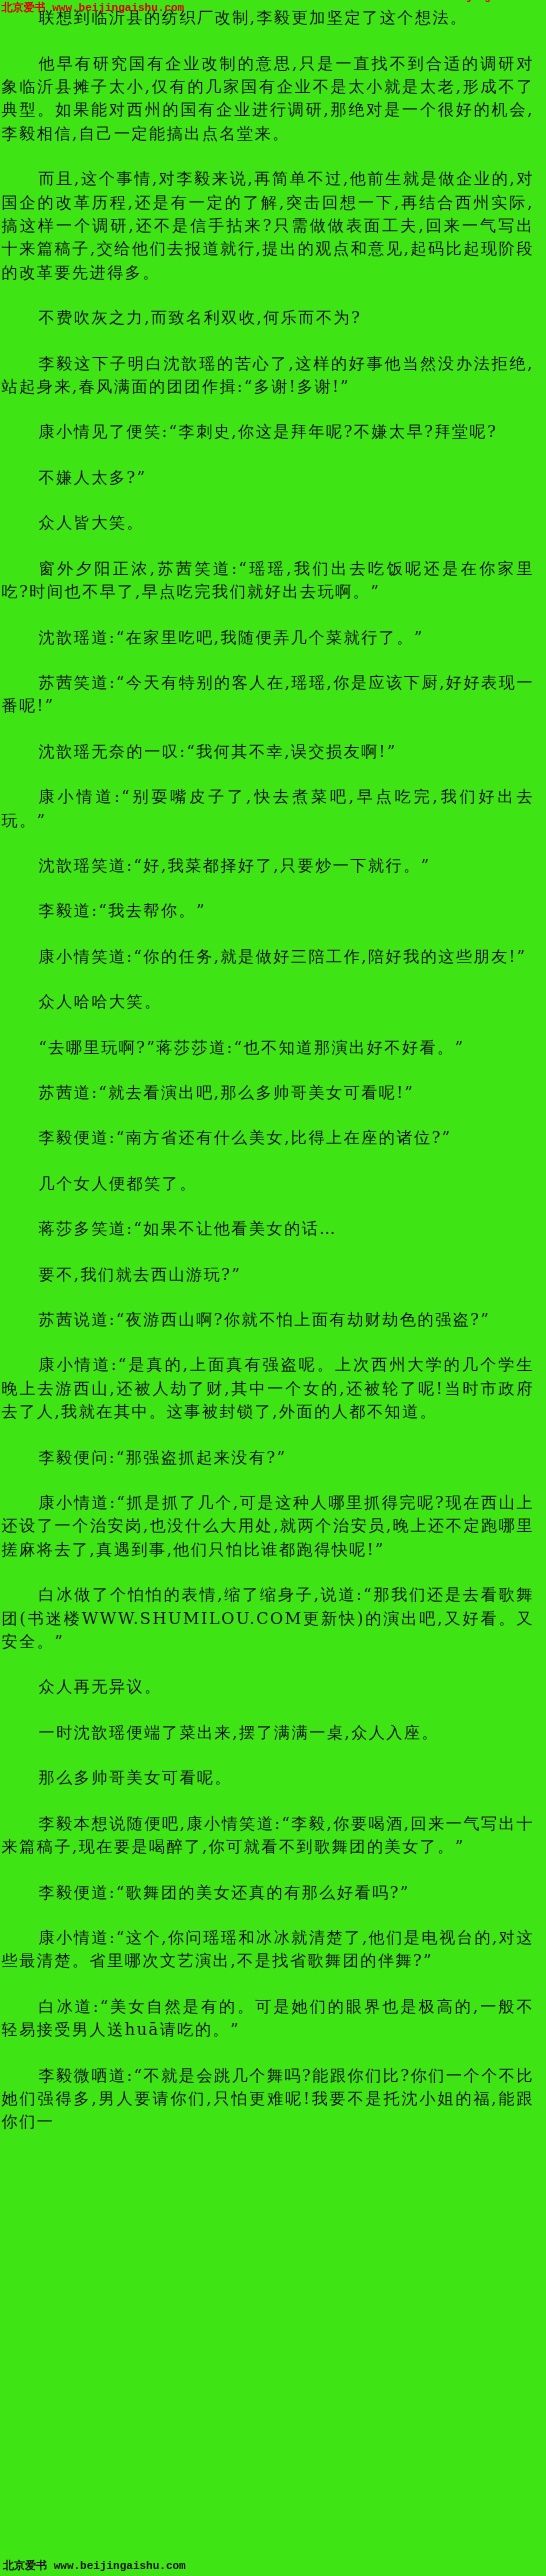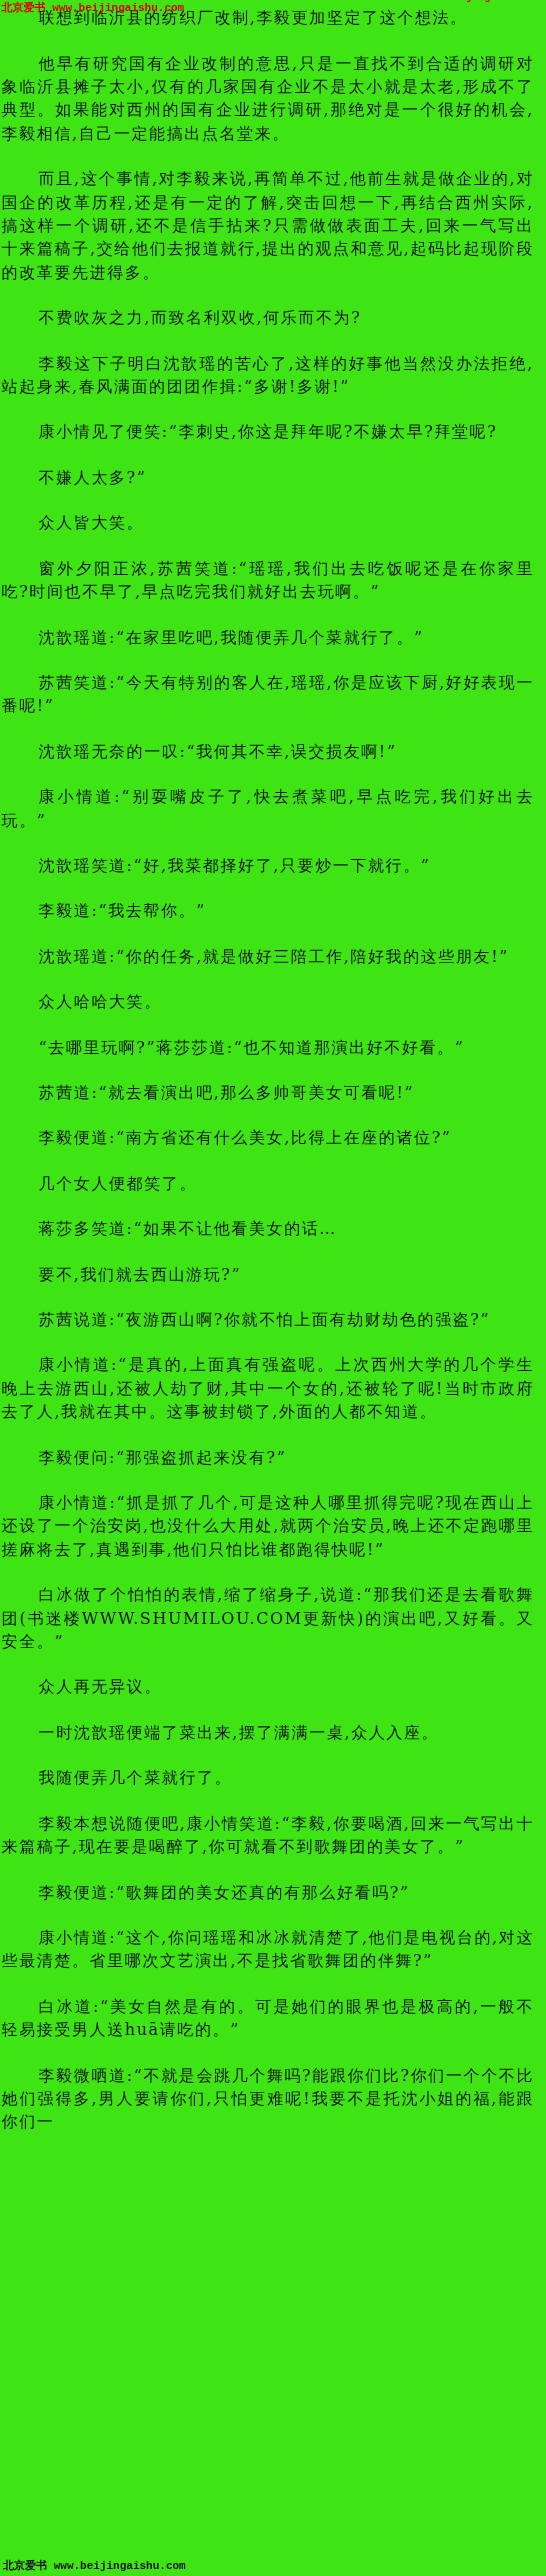--- a/index.html
+++ b/index.html
@@ -73,36 +73,36 @@
     <p>康小情见了便笑:“李刺史,你这是拜年呢?不嫌太早?拜堂呢?</p>
     <p>不嫌人太多?”</p>
     <p>众人皆大笑。</p>
     <p>窗外夕阳正浓,苏茜笑道:“瑶瑶,我们出去吃饭呢还是在你家里吃?时间也不早了,早点吃完我们就好出去玩啊。”</p>
     <p>沈歆瑶道:“在家里吃吧,我随便弄几个菜就行了。”</p>
     <p>苏茜笑道:“今天有特别的客人在,瑶瑶,你是应该下厨,好好表现一番呢!”</p>
     <p>沈歆瑶无奈的一叹:“我何其不幸,误交损友啊!”</p>
     <p>康小情道:“别耍嘴皮子了,快去煮菜吧,早点吃完,我们好出去玩。”</p>
     <p>沈歆瑶笑道:“好,我菜都择好了,只要炒一下就行。”</p>
     <p>李毅道:“我去帮你。”</p>
-    <p>沈歆瑶道:“你的任务,就是做好三陪工作,陪好我的这些朋友!”</p>
+    <p>康小情笑道:“你的任务,就是做好三陪工作,陪好我的这些朋友!”</p>
     <p>众人哈哈大笑。</p>
     <p>“去哪里玩啊?”蒋莎莎道:“也不知道那演出好不好看。”</p>
     <p>苏茜道:“就去看演出吧,那么多帅哥美女可看呢!”</p>
     <p>李毅便道:“南方省还有什么美女,比得上在座的诸位?”</p>
     <p>几个女人便都笑了。</p>
     <p>蒋莎多笑道:“如果不让他看美女的话…</p>
     <p>要不,我们就去西山游玩?”</p>
     <p>苏茜说道:“夜游西山啊?你就不怕上面有劫财劫色的强盗?”</p>
     <p>康小情道:“是真的,上面真有强盗呢。上次西州大学的几个学生晚上去游西山,还被人劫了财,其中一个女的,还被轮了呢!当时市政府去了人,我就在其中。这事被封锁了,外面的人都不知道。</p>
     <p>李毅便问:“那强盗抓起来没有?”</p>
     <p>康小情道:“抓是抓了几个,可是这种人哪里抓得完呢?现在西山上还设了一个治安岗,也没什么大用处,就两个治安员,晚上还不定跑哪里搓麻将去了,真遇到事,他们只怕比谁都跑得快呢!”</p>
     <p>白冰做了个怕怕的表情,缩了缩身子,说道:“那我们还是去看歌舞团(书迷楼WWW.SHUMILOU.COM更新快)的演出吧,又好看。又安全。”</p>
     <p>众人再无异议。</p>
     <p>一时沈歆瑶便端了菜出来,摆了满满一桌,众人入座。</p>
-    <p>我随便弄几个菜就行了。</p>
+    <p>那么多帅哥美女可看呢。</p>
     <p>李毅本想说随便吧,康小情笑道:“李毅,你要喝酒,回来一气写出十来篇稿子,现在要是喝醉了,你可就看不到歌舞团的美女了。”</p>
     <p>李毅便道:“歌舞团的美女还真的有那么好看吗?”</p>
     <p>康小情道:“这个,你问瑶瑶和冰冰就清楚了,他们是电视台的,对这些最清楚。省里哪次文艺演出,不是找省歌舞团的伴舞?”</p>
     <p>白冰道:“美女自然是有的。可是她们的眼界也是极高的,一般不轻易接受男人送huā请吃的。”</p>
     <p>李毅微哂道:“不就是会跳几个舞吗?能跟你们比?你们一个个不比她们强得多,男人要请你们,只怕更难呢!我要不是托沈小姐的福,能跟你们一</p>
   </div>
 
 <div class="site-footer" style="color: rgb(17, 17, 17);">北京爱书 www.beijingaishu.com</div>
 
 

